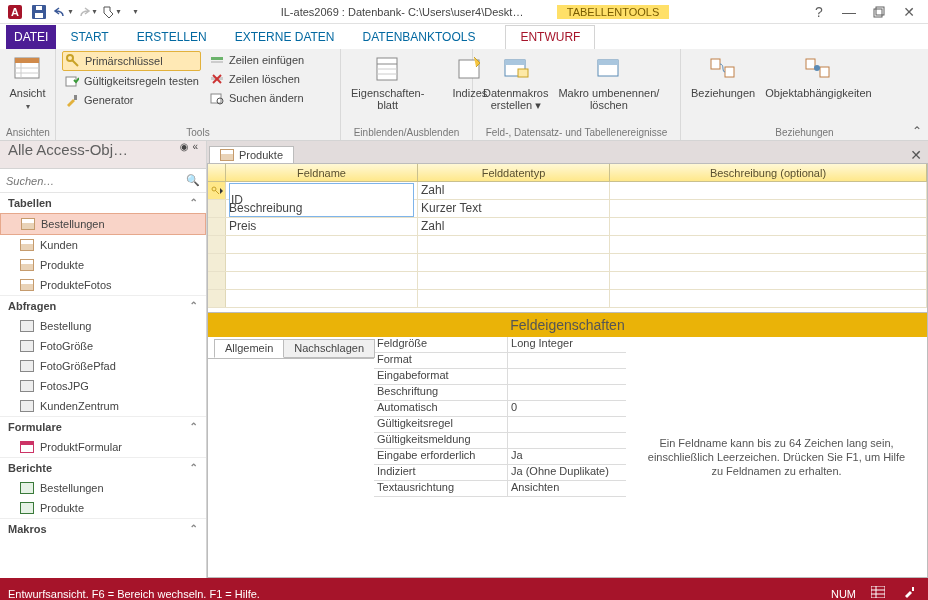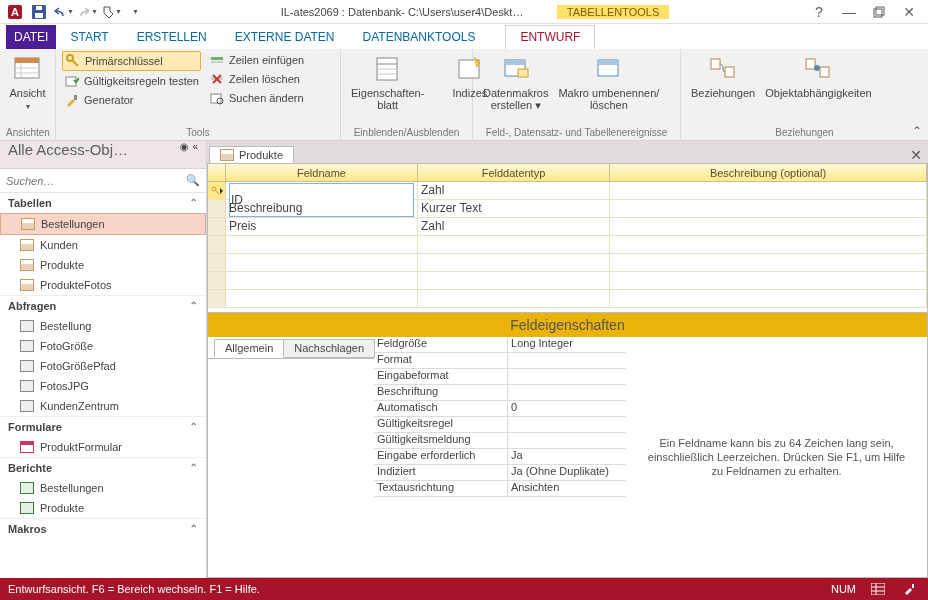--- a/index.html
+++ b/index.html
@@ -69,21 +69,21 @@
 .props-area{flex:1;background:#fff;border:1px solid #bcbcbc;border-top:none;display:flex}
 .props-left{width:418px;display:flex;}
 .prop-tabs{display:flex;height:22px;padding:2px 0 0 6px;border-bottom:1px solid #bcbcbc}
 .ptab{padding:2px 10px;border:1px solid #bcbcbc;background:#f0f0f0;font-size:11px;cursor:pointer;margin-right:-1px;position:relative}
 .ptab.act{background:#fff;border-bottom-color:#fff;z-index:1}
 .prop-grid{flex:1}
 .prow{display:flex;height:16px;border-bottom:1px solid #dcdcdc}
 .plabel{width:134px;border-right:1px solid #dcdcdc;padding:0 3px;font-size:11px;background:#fff}
 .pval{flex:1;padding:0 3px;font-size:11px}
 .props-right{flex:1;display:flex;align-items:center;justify-content:center;padding:0 18px;text-align:center;color:#555;line-height:14px;font-size:11px}
-.status-bar{height:22px;background:#a6142a;display:flex;align-items:center;color:#fff;padding:0 8px;gap:12px}
+.status-bar{height:22px;background:#a6142a;display:flex;align-items:flex-end;color:#fff;padding:0 8px;gap:12px}
 .status-bar .sl{font-size:11px;color:#fff}
 .status-bar .spacer{flex:1}
 .sb-btn{width:20px;height:16px;display:flex;align-items:center;justify-content:center;cursor:pointer}
 svg{display:block}
 </style>
 </head>
 <body>
 
 <div class="title-bar">
   <div class="qat">

